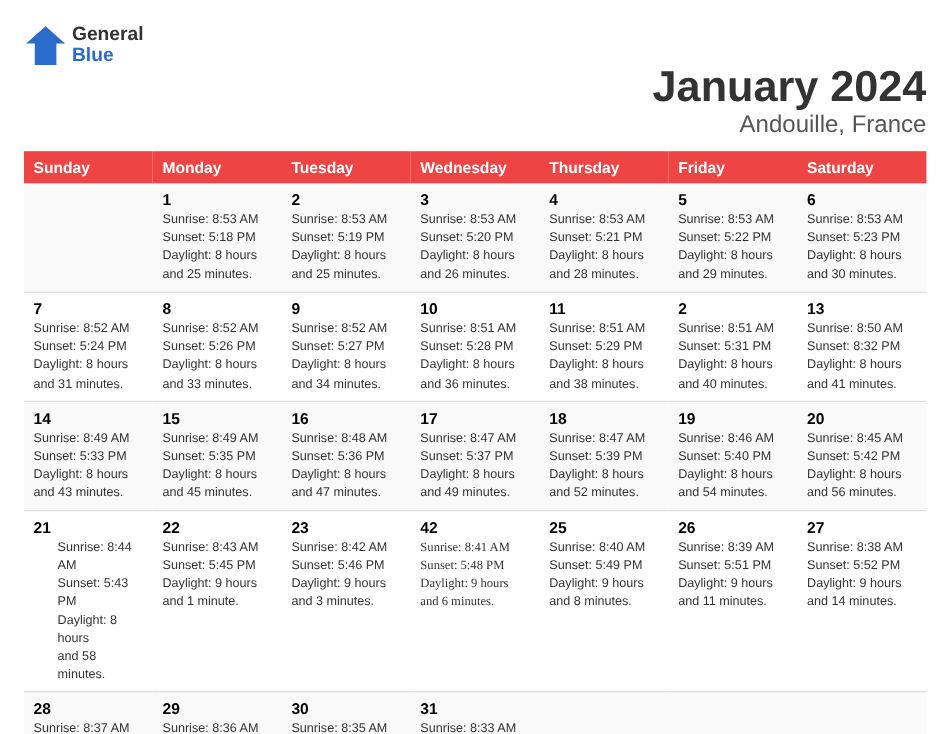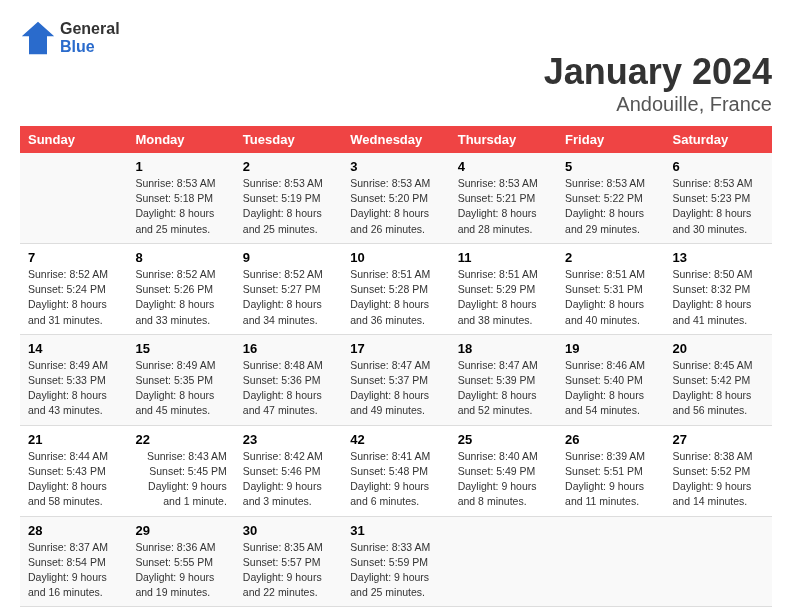--- a/index.html
+++ b/index.html
@@ -260,42 +260,42 @@
           <span class="day-num">20</span>
           <div class="day-info" style="white-space: pre-line;">Sunrise: 8:45 AM
 Sunset: 5:42 PM
 Daylight: 8 hours
 and 56 minutes.</div>
         </td>
       </tr>
       <tr>
         <td>
           <span class="day-num">21</span>
-          <div class="day-info" style="white-space: pre-line;">Sunrise: 8:44 AM
+          <div class="day-info" style="white-space: pre-line; margin-left: 20px;">Sunrise: 8:44 AM
 Sunset: 5:43 PM
 Daylight: 8 hours
 and 58 minutes.</div>
         </td>
         <td>
           <span class="day-num">22</span>
-          <div class="day-info" style="white-space: pre-line; text-align: right;">Sunrise: 8:43 AM
+          <div class="day-info" style="white-space: pre-line;">Sunrise: 8:43 AM
 Sunset: 5:45 PM
 Daylight: 9 hours
 and 1 minute.</div>
         </td>
         <td>
           <span class="day-num">23</span>
           <div class="day-info" style="white-space: pre-line;">Sunrise: 8:42 AM
 Sunset: 5:46 PM
 Daylight: 9 hours
 and 3 minutes.</div>
         </td>
         <td>
           <span class="day-num">42</span>
-          <div class="day-info" style="white-space: pre-line;">Sunrise: 8:41 AM
+          <div class="day-info" style="white-space: pre-line; font-family: Liberation Serif, serif;">Sunrise: 8:41 AM
 Sunset: 5:48 PM
 Daylight: 9 hours
 and 6 minutes.</div>
         </td>
         <td>
           <span class="day-num">25</span>
           <div class="day-info" style="white-space: pre-line;">Sunrise: 8:40 AM
 Sunset: 5:49 PM
 Daylight: 9 hours
 and 8 minutes.</div>

